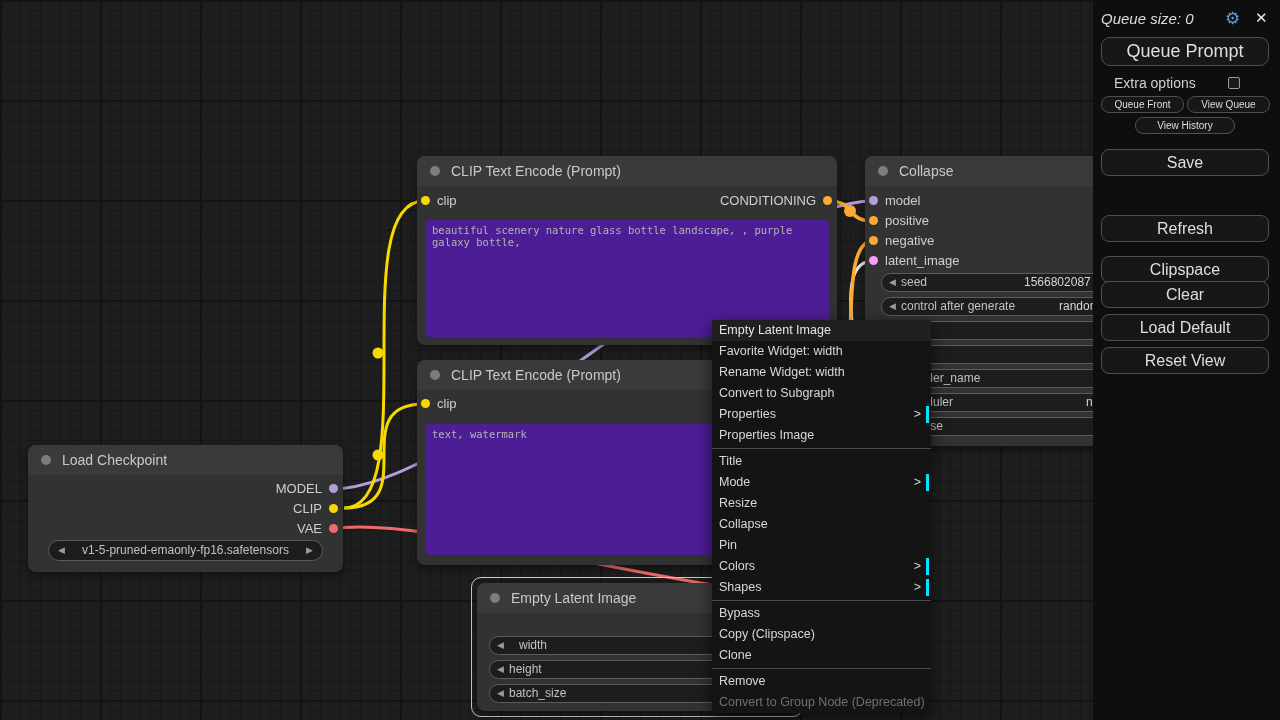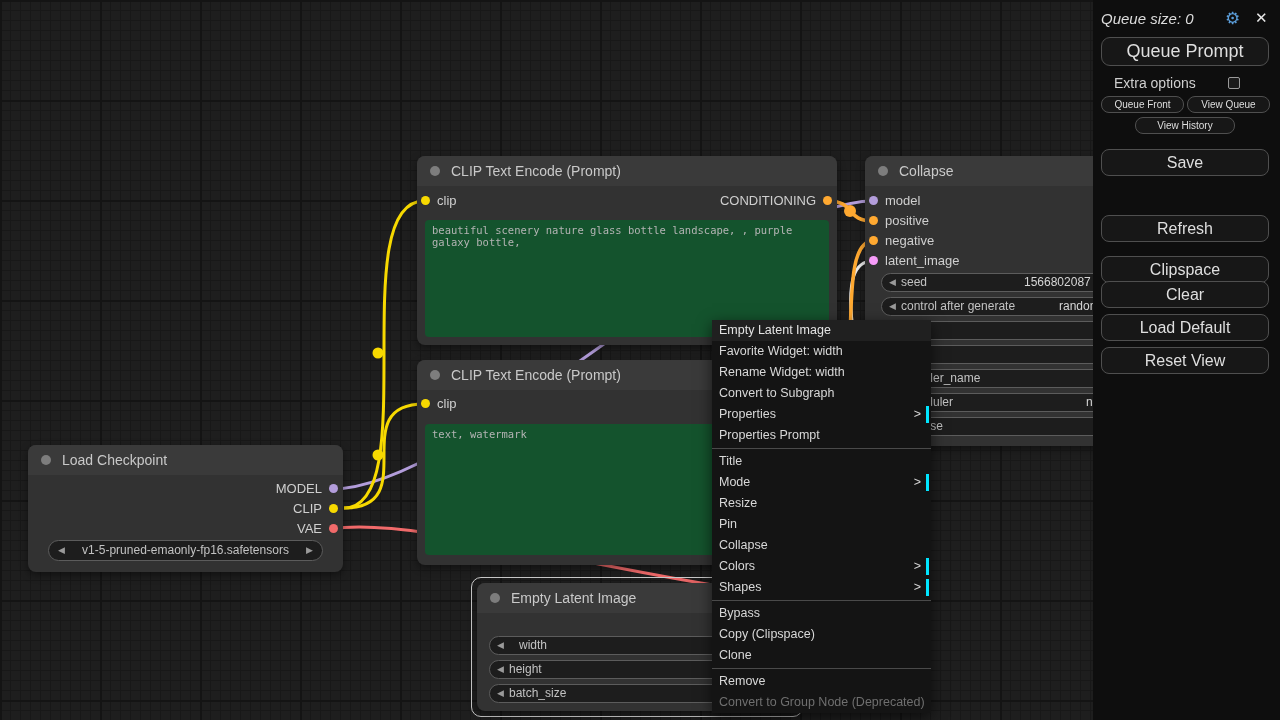--- a/index.html
+++ b/index.html
@@ -24,21 +24,21 @@
                margin:0 11px 0 13px; flex:0 0 auto; }
   .slot { position:absolute; height:20px; line-height:20px; font-size:13px; color:#cfcfcf; }
   .slot-dot { position:absolute; width:9px; height:9px; border-radius:50%; top:5px; }
   .in-slot  { left:0; } .in-slot .slot-dot { left:4px; } .in-slot .slot-label { margin-left:20px; }
   .out-slot { right:0; text-align:right; } .out-slot .slot-dot { right:5px; } .out-slot .slot-label { margin-right:21px; }
   .widget-pill { position:absolute; height:19px; background:#1d1d1d; border:1px solid #5c5c5c;
                  border-radius:10px; font-size:12px; color:#c2c2c2; overflow:hidden; white-space:nowrap; }
   .warrow { position:absolute; top:0; line-height:17px; font-size:9px; color:#9a9a9a; }
   .wlabel { position:absolute; top:0; line-height:17px; }
   .wvalue { position:absolute; top:0; line-height:17px; color:#d6d6d6; }
-  .node-textarea { position:absolute; background:#14532d; border-radius:4px; padding:4px 7px;
+  .node-textarea { position:absolute; background:#4c1d95; border-radius:4px; padding:4px 7px;
                    font-family:"DejaVu Sans Mono", monospace; font-size:10.5px; line-height:1.15;
                    color:#b4b4b4; white-space:pre-wrap; word-break:break-word; }
   
   #context-menu { position:absolute; left:712px; top:320px; width:219px; z-index:5;
                   background:#141414; box-shadow:0 4px 14px rgba(0,0,0,.6); font-size:12.5px; color:#d8d8d8; }
   .cm-title { height:21px; line-height:21px; padding-left:7px; background:#202020; color:#e4e4e4; }
   .cm-item  { position:relative; height:21px; line-height:21px; padding-left:7px; white-space:nowrap; }
   .cm-item.disabled { color:#6f6f6f; }
   .cm-sep { height:1px; background:#4a4a4a; margin:2px 0; }
   .cm-arrow { position:absolute; right:10px; top:0; }
@@ -195,27 +195,27 @@
       <span class="wlabel" style="left:19px;">batch_size</span>
     </div>
   </div>
 
   <div id="context-menu">
     <div class="cm-title">Empty Latent Image</div>
     <div class="cm-item"><span>Favorite Widget: width</span></div>
     <div class="cm-item"><span>Rename Widget: width</span></div>
     <div class="cm-item"><span>Convert to Subgraph</span></div>
     <div class="cm-item"><span>Properties</span><span class="cm-arrow">&gt;</span><span class="cm-bar" style="background:#00e5ff;"></span></div>
-    <div class="cm-item"><span>Properties Prompt</span></div>
+    <div class="cm-item"><span>Properties Image</span></div>
     <div class="cm-sep"></div>
     <div class="cm-item"><span>Title</span></div>
     <div class="cm-item"><span>Mode</span><span class="cm-arrow">&gt;</span><span class="cm-bar" style="background:#00e5ff;"></span></div>
     <div class="cm-item"><span>Resize</span></div>
+    <div class="cm-item"><span>Collapse</span></div>
     <div class="cm-item"><span>Pin</span></div>
-    <div class="cm-item"><span>Collapse</span></div>
     <div class="cm-item"><span>Colors</span><span class="cm-arrow">&gt;</span><span class="cm-bar" style="background:#00e5ff;"></span></div>
     <div class="cm-item"><span>Shapes</span><span class="cm-arrow">&gt;</span><span class="cm-bar" style="background:#00e5ff;"></span></div>
     <div class="cm-sep"></div>
     <div class="cm-item"><span>Bypass</span></div>
     <div class="cm-item"><span>Copy (Clipspace)</span></div>
     <div class="cm-item"><span>Clone</span></div>
     <div class="cm-sep"></div>
     <div class="cm-item"><span>Remove</span></div>
     <div class="cm-item disabled"><span>Convert to Group Node (Deprecated)</span></div>
   </div>

